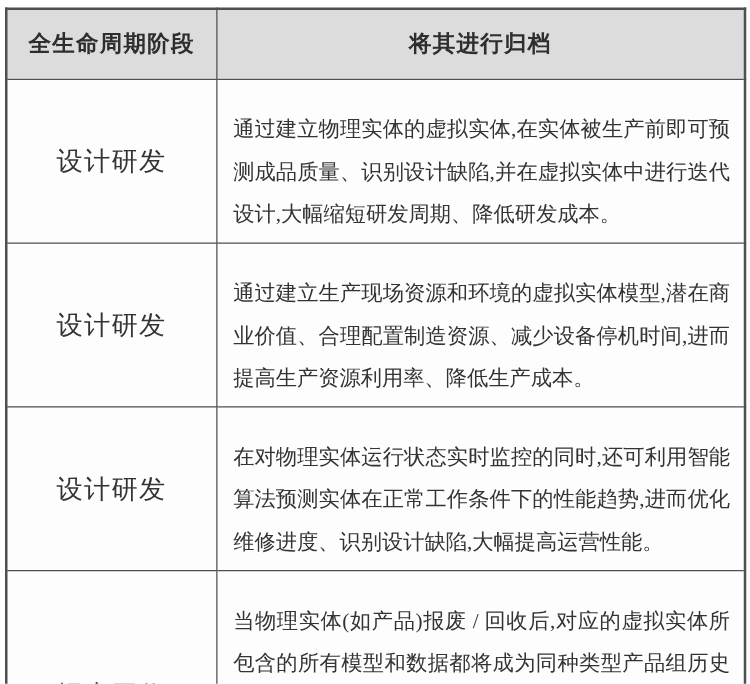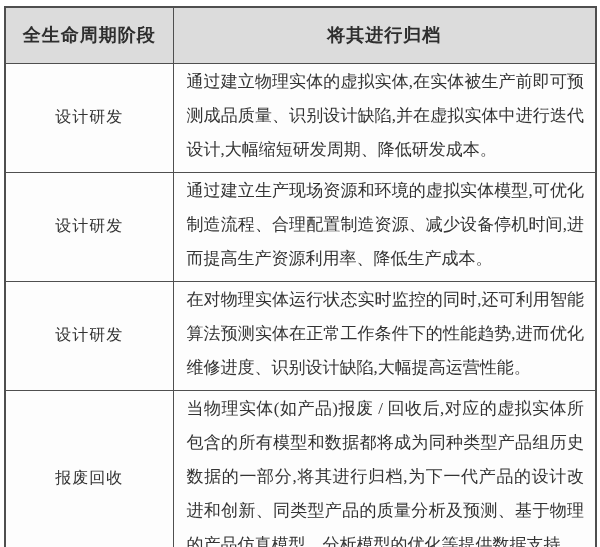--- a/index.html
+++ b/index.html
@@ -43,30 +43,30 @@
     font-size: 18px;
     font-weight: bold;
     text-align: center;
     vertical-align: middle;
     letter-spacing: 1px;
     color: #2e2e2e;
   }
   td.stage {
     text-align: center;
     vertical-align: middle;
-    font-size: 16px;
+    font-size: 21px;
     letter-spacing: 1px;
     background: #fdfdfd;
     color: #333333;
   }
   td.value {
     vertical-align: middle;
     font-size: 17px;
     line-height: 34px;
-    padding: 1px 11px 5px 13px;
+    padding: 23px 11px 5px 13px;
     text-align: justify;
     background: #fdfdfd;
     color: #333333;
   }
 </style>
 </head>
 <body>
 
 <div class="page">
   <table class="lifecycle">
@@ -80,21 +80,21 @@
         <th class="hdr">将其进行归档</th>
       </tr>
     </thead>
     <tbody>
       <tr class="row-std">
         <td class="stage">设计研发</td>
         <td class="value">通过建立物理实体的虚拟实体,在实体被生产前即可预测成品质量、识别设计缺陷,并在虚拟实体中进行迭代设计,大幅缩短研发周期、降低研发成本。</td>
       </tr>
       <tr class="row-std">
         <td class="stage">设计研发</td>
-        <td class="value">通过建立生产现场资源和环境的虚拟实体模型,可优化制造流程、合理配置制造资源、减少设备停机时间,进而提高生产资源利用率、降低生产成本。</td>
+        <td class="value">通过建立生产现场资源和环境的虚拟实体模型,潜在商业价值、合理配置制造资源、减少设备停机时间,进而提高生产资源利用率、降低生产成本。</td>
       </tr>
       <tr class="row-std">
         <td class="stage">设计研发</td>
         <td class="value">在对物理实体运行状态实时监控的同时,还可利用智能算法预测实体在正常工作条件下的性能趋势,进而优化维修进度、识别设计缺陷,大幅提高运营性能。</td>
       </tr>
       <tr class="row-tall">
         <td class="stage">报废回收</td>
         <td class="value">当物理实体(如产品)报废 / 回收后,对应的虚拟实体所包含的所有模型和数据都将成为同种类型产品组历史数据的一部分,将其进行归档,为下一代产品的设计改进和创新、同类型产品的质量分析及预测、基于物理的产品仿真模型、分析模型的优化等提供数据支持。</td>
       </tr>
     </tbody>

